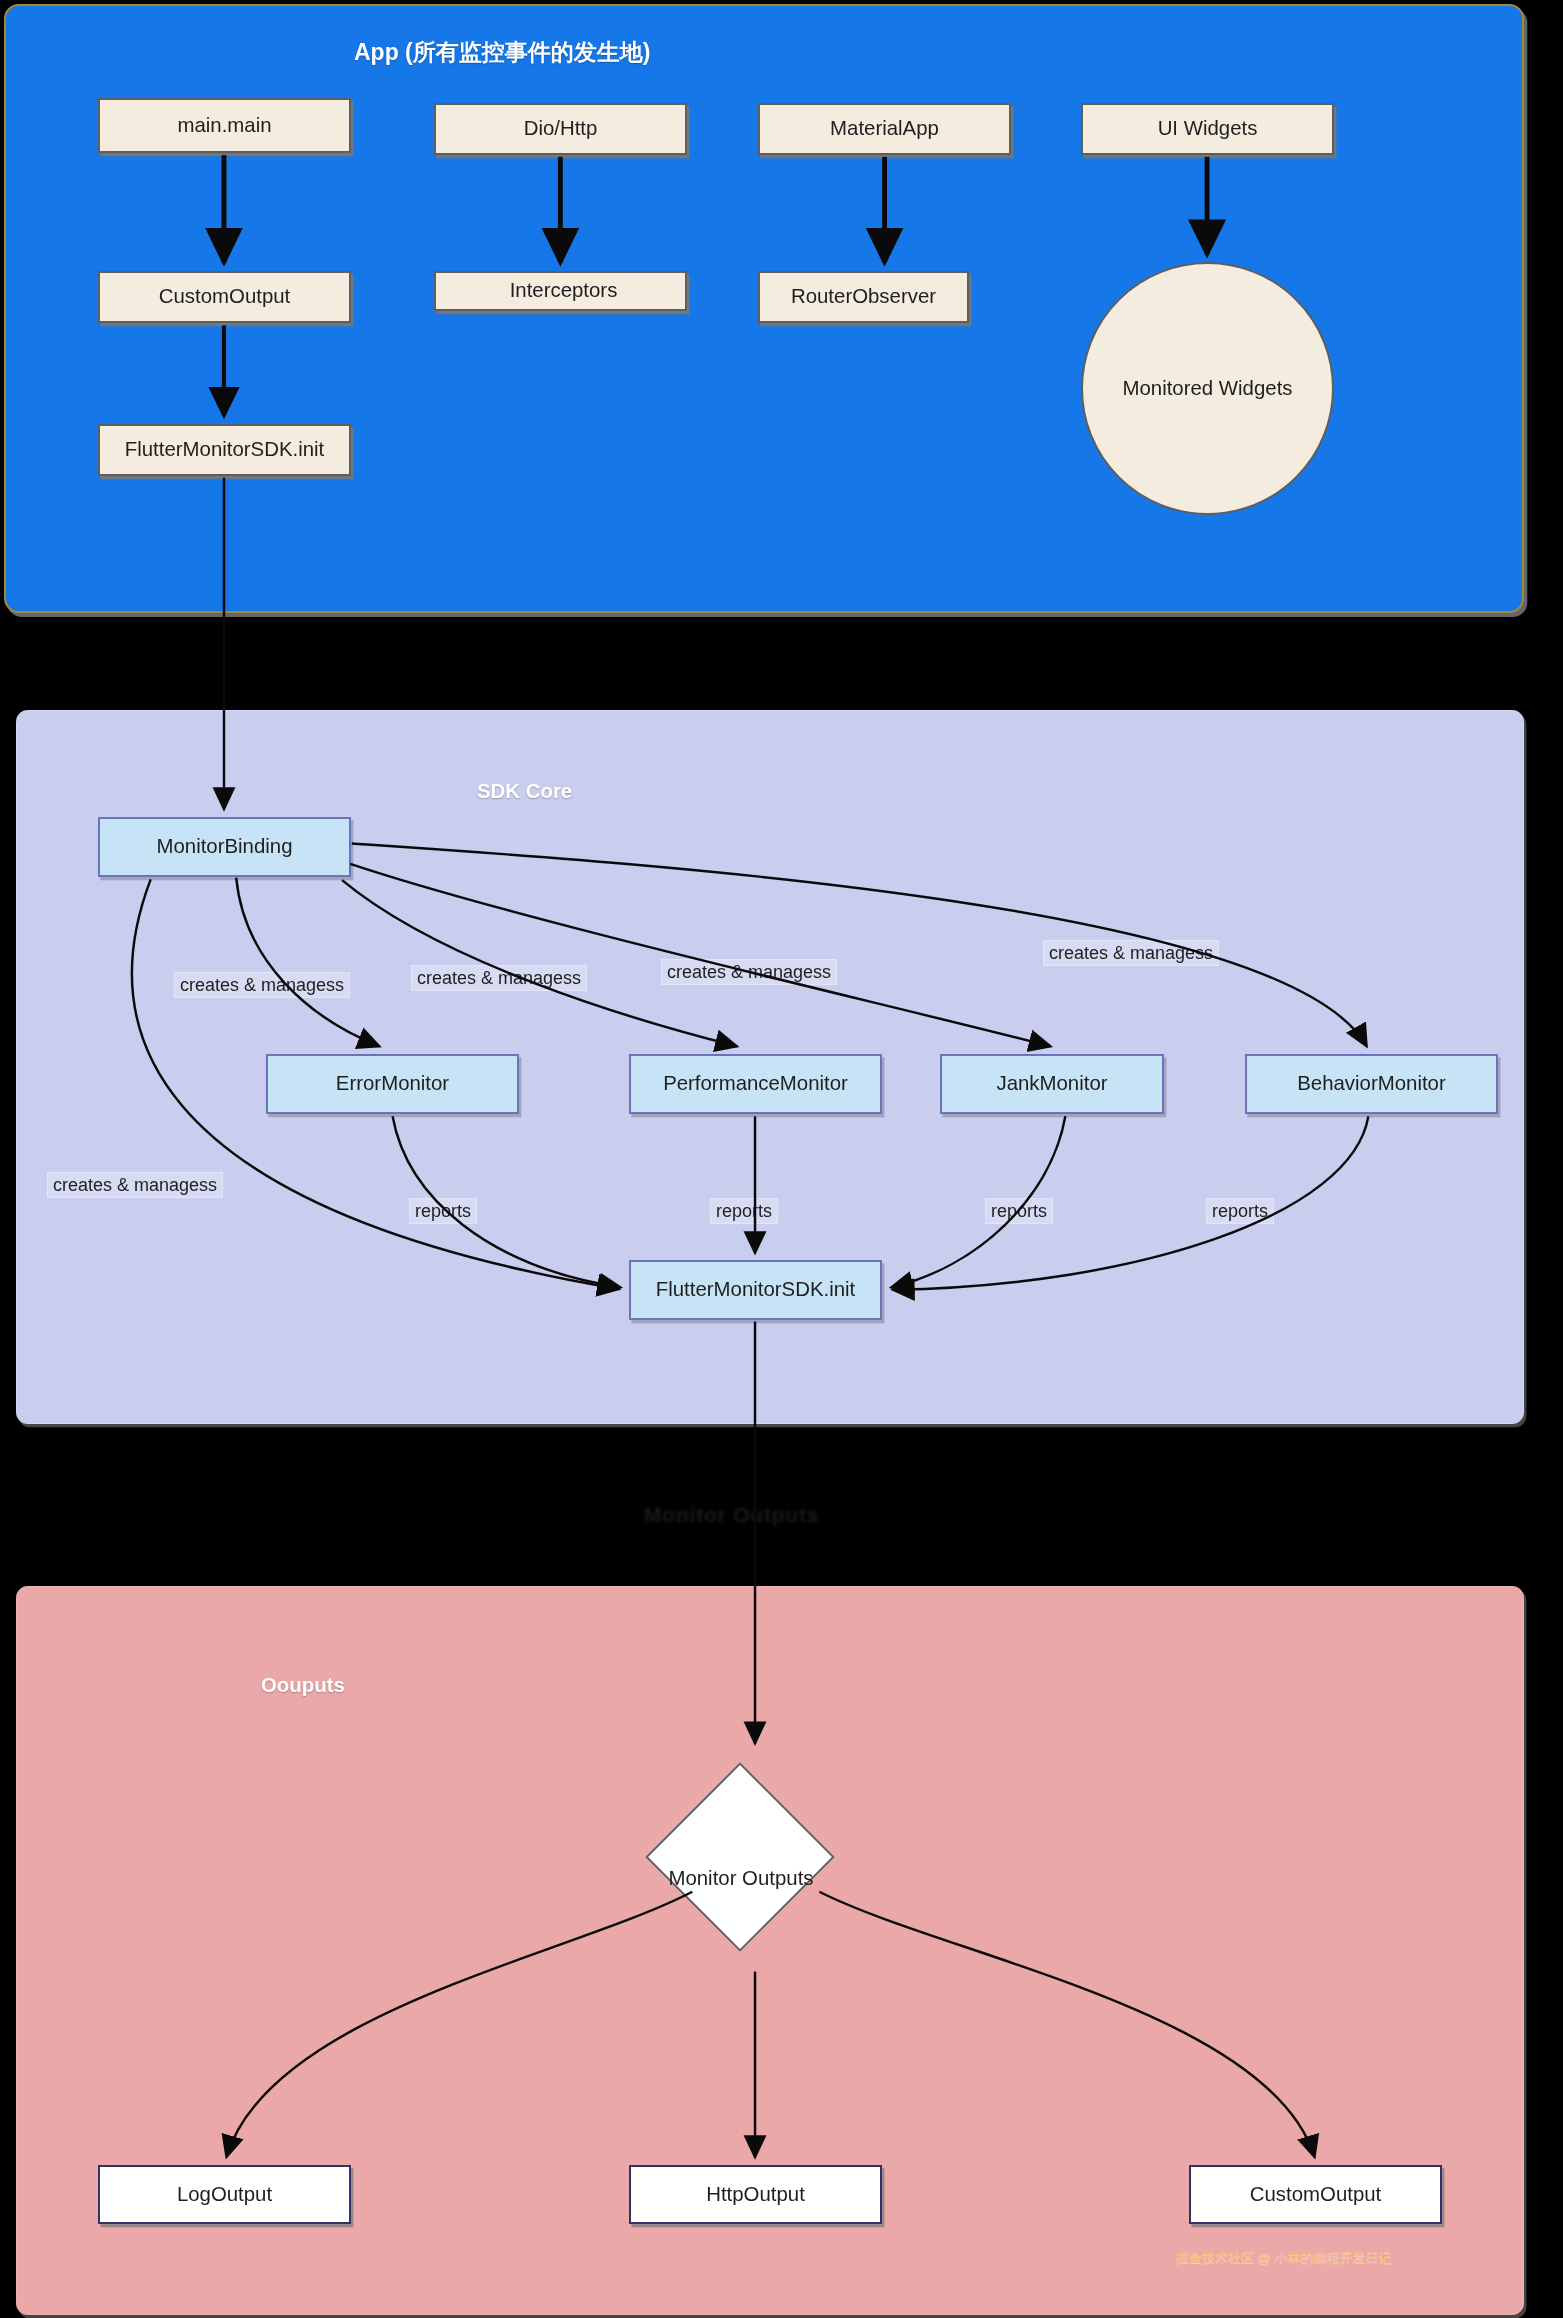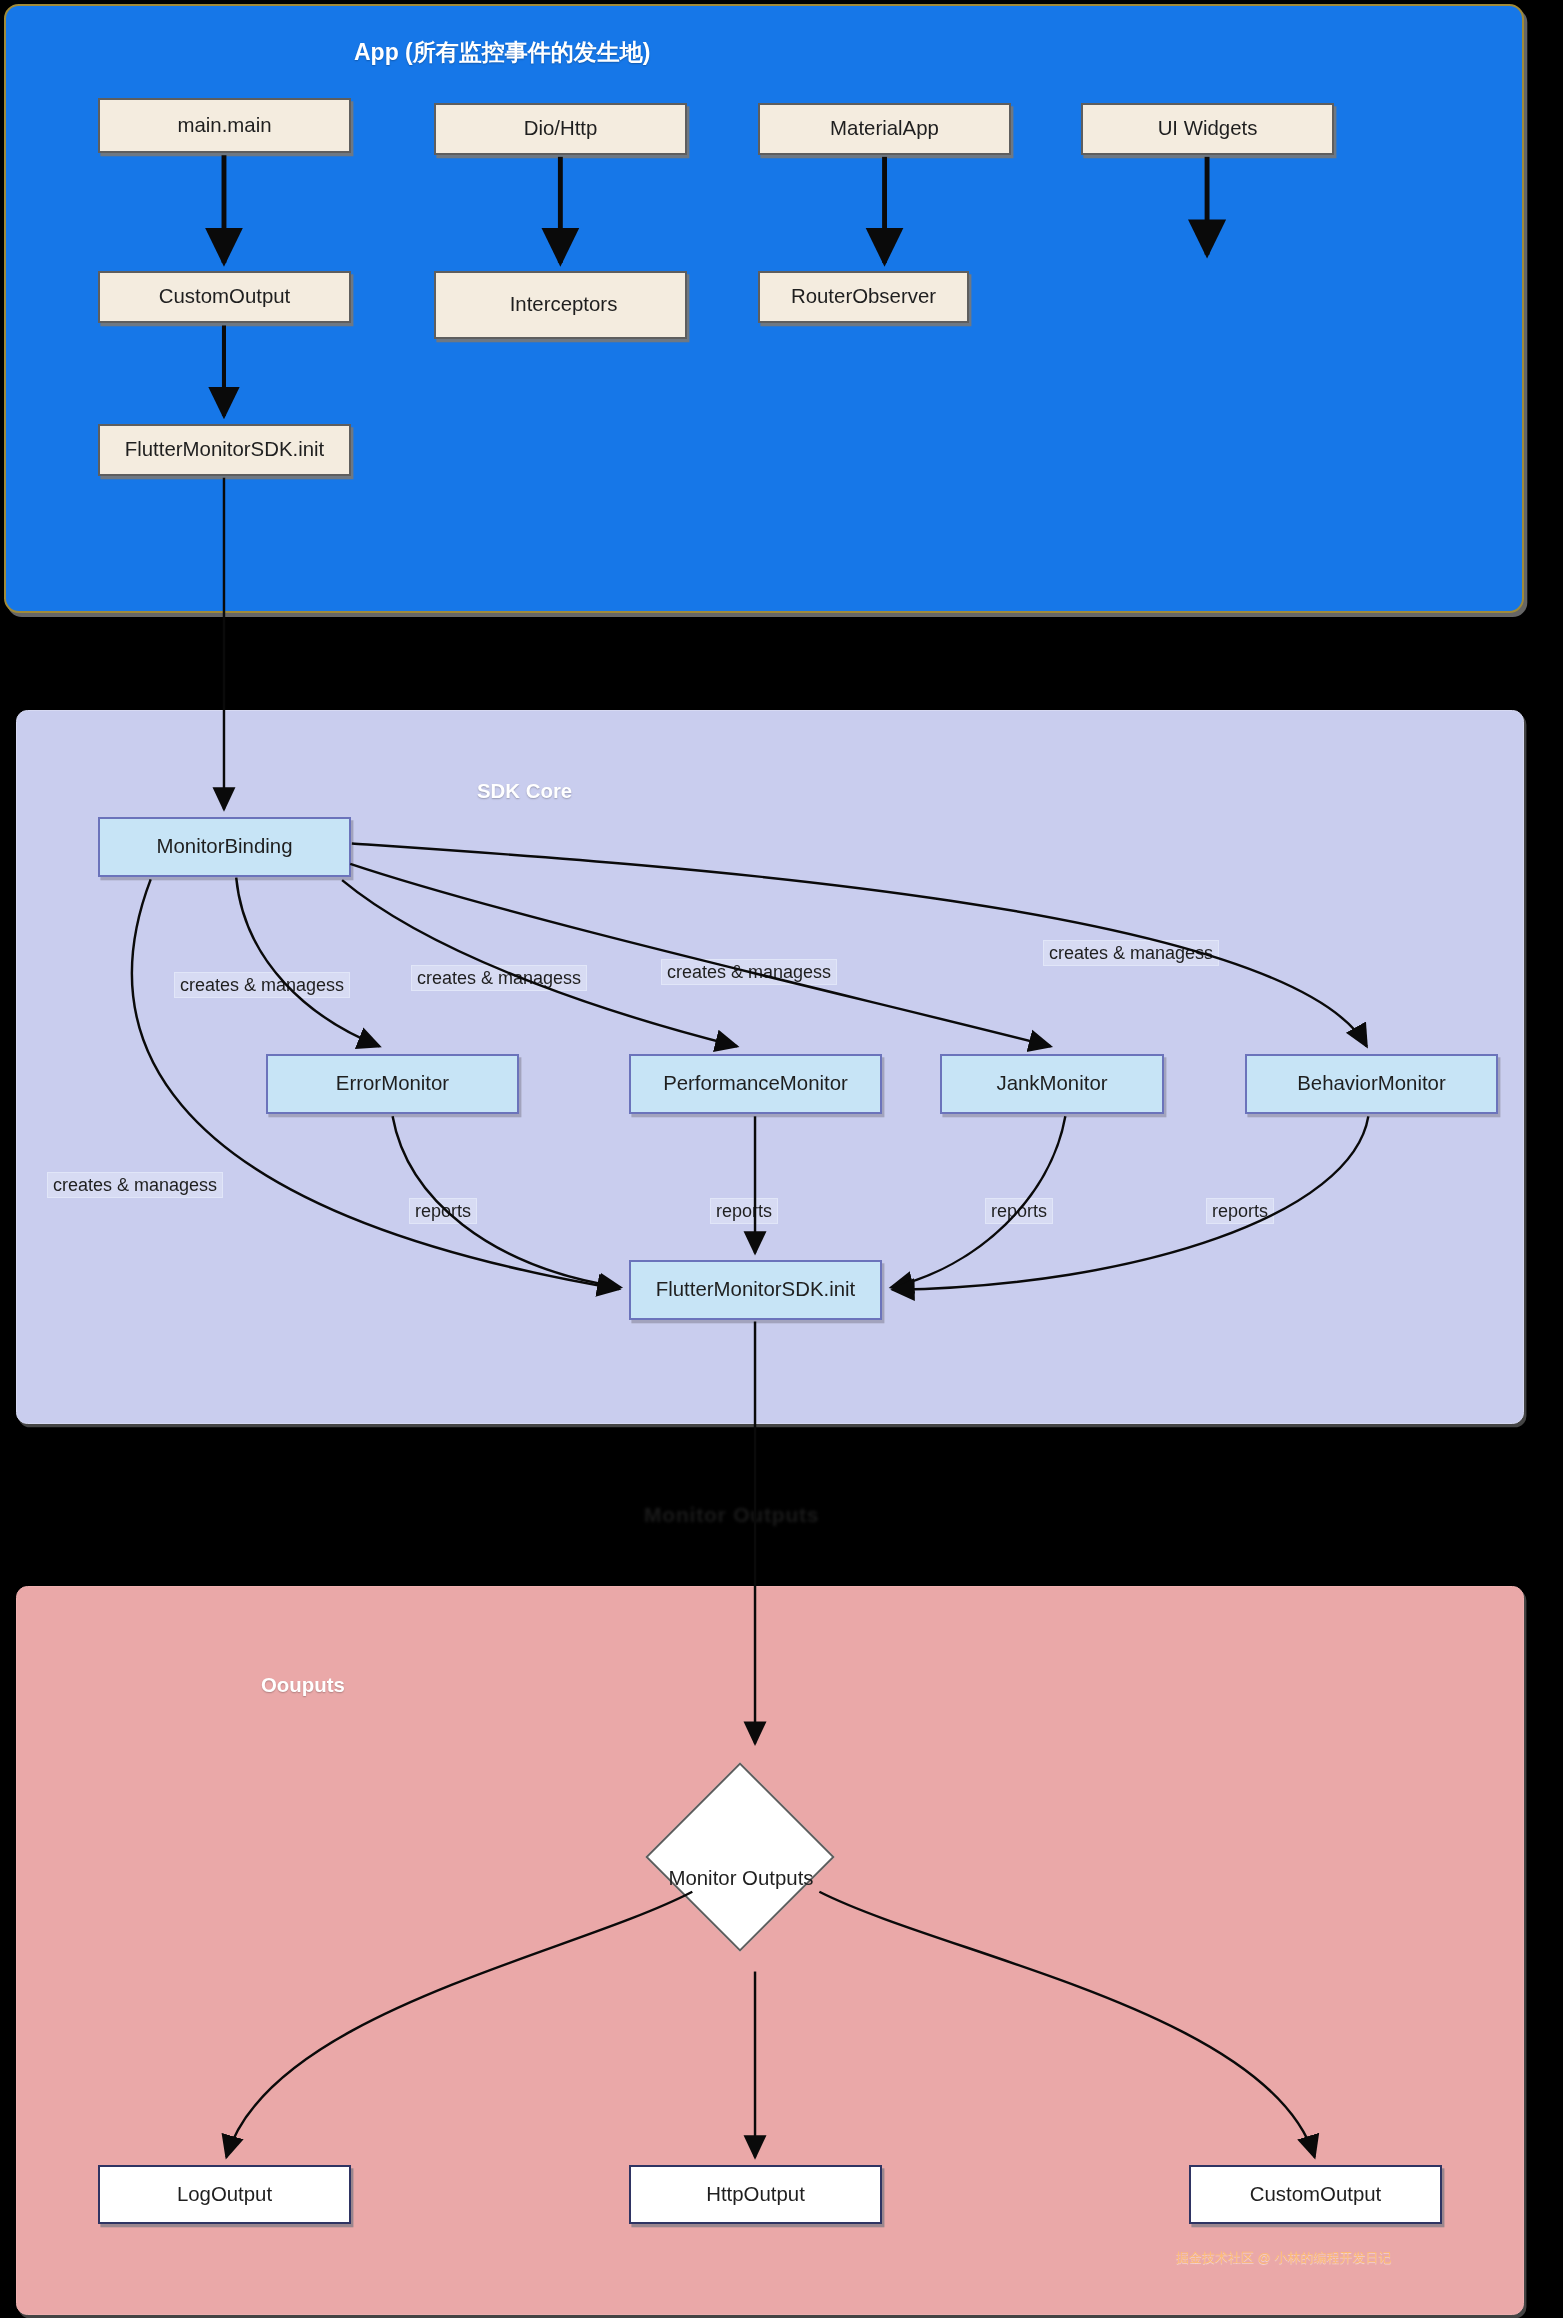--- a/index.html
+++ b/index.html
@@ -162,28 +162,31 @@
   </div>
 
   <div class="node app" style="left:1081px; top:103px; width:253px; height:52px;">
     <span>UI Widgets</span>
   </div>
 
   <div class="node app" style="left:98px; top:271px; width:253px; height:52px;">
     <span>CustomOutput</span>
   </div>
 
-  <div class="node app" style="left:434px; top:271px; width:253px; height:68px;padding-left:6px;">
+  <div class="node app" style="left:434px; top:271px; width:253px; height:40px;padding-left:6px;">
     <span>Interceptors</span>
   </div>
 
   <div class="node app" style="left:758px; top:271px; width:211px; height:52px;">
     <span>RouterObserver</span>
   </div>
 
+  <div class="node circle" style="left:1081px; top:262px; width:253px; height:253px;">
+    <span>Monitored Widgets</span>
+  </div>
 
   <div class="node app" style="left:98px; top:424px; width:253px; height:52px;">
     <span>FlutterMonitorSDK.init</span>
   </div>
 
   <div class="section" id="sec-sdk"></div>
 
   <div class="section-title" id="title-sdk">SDK Core</div>
 
   <div class="node sdk" style="left:98px; top:817px; width:253px; height:60px;">

